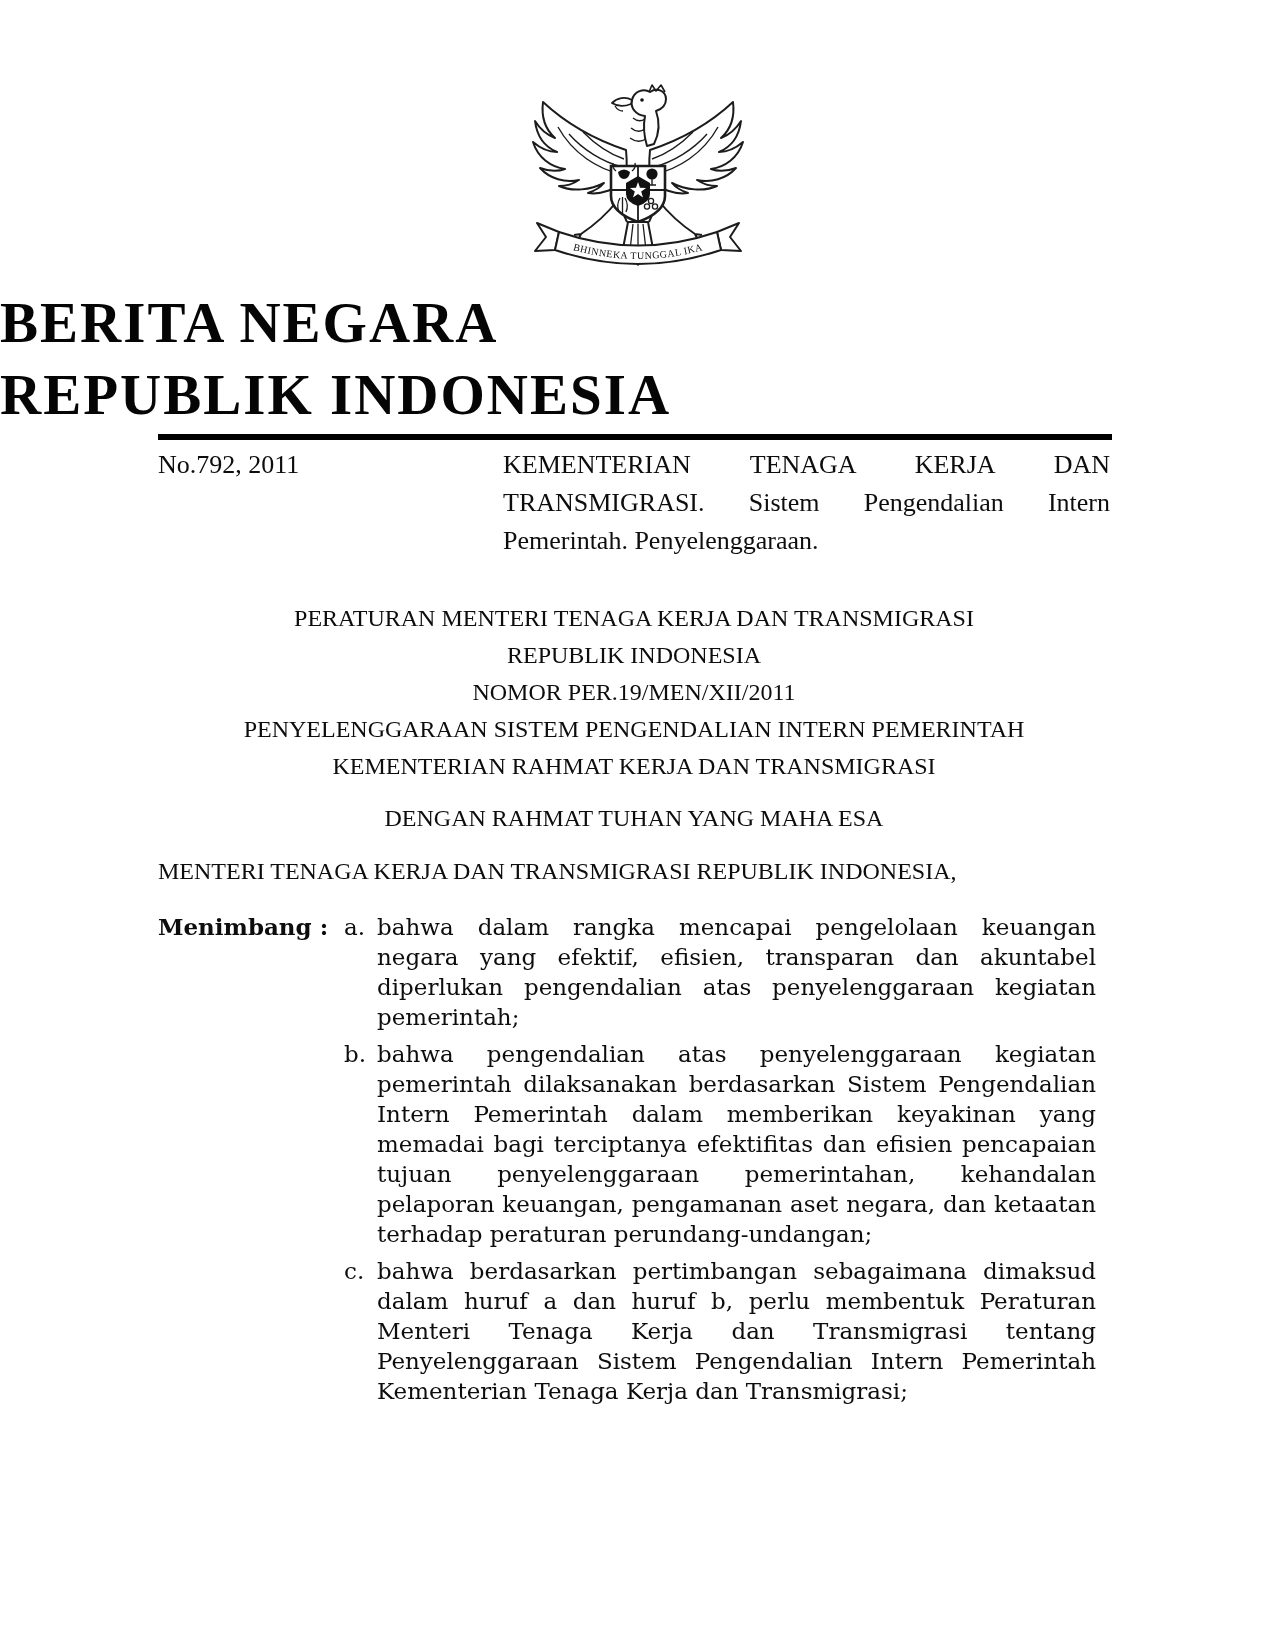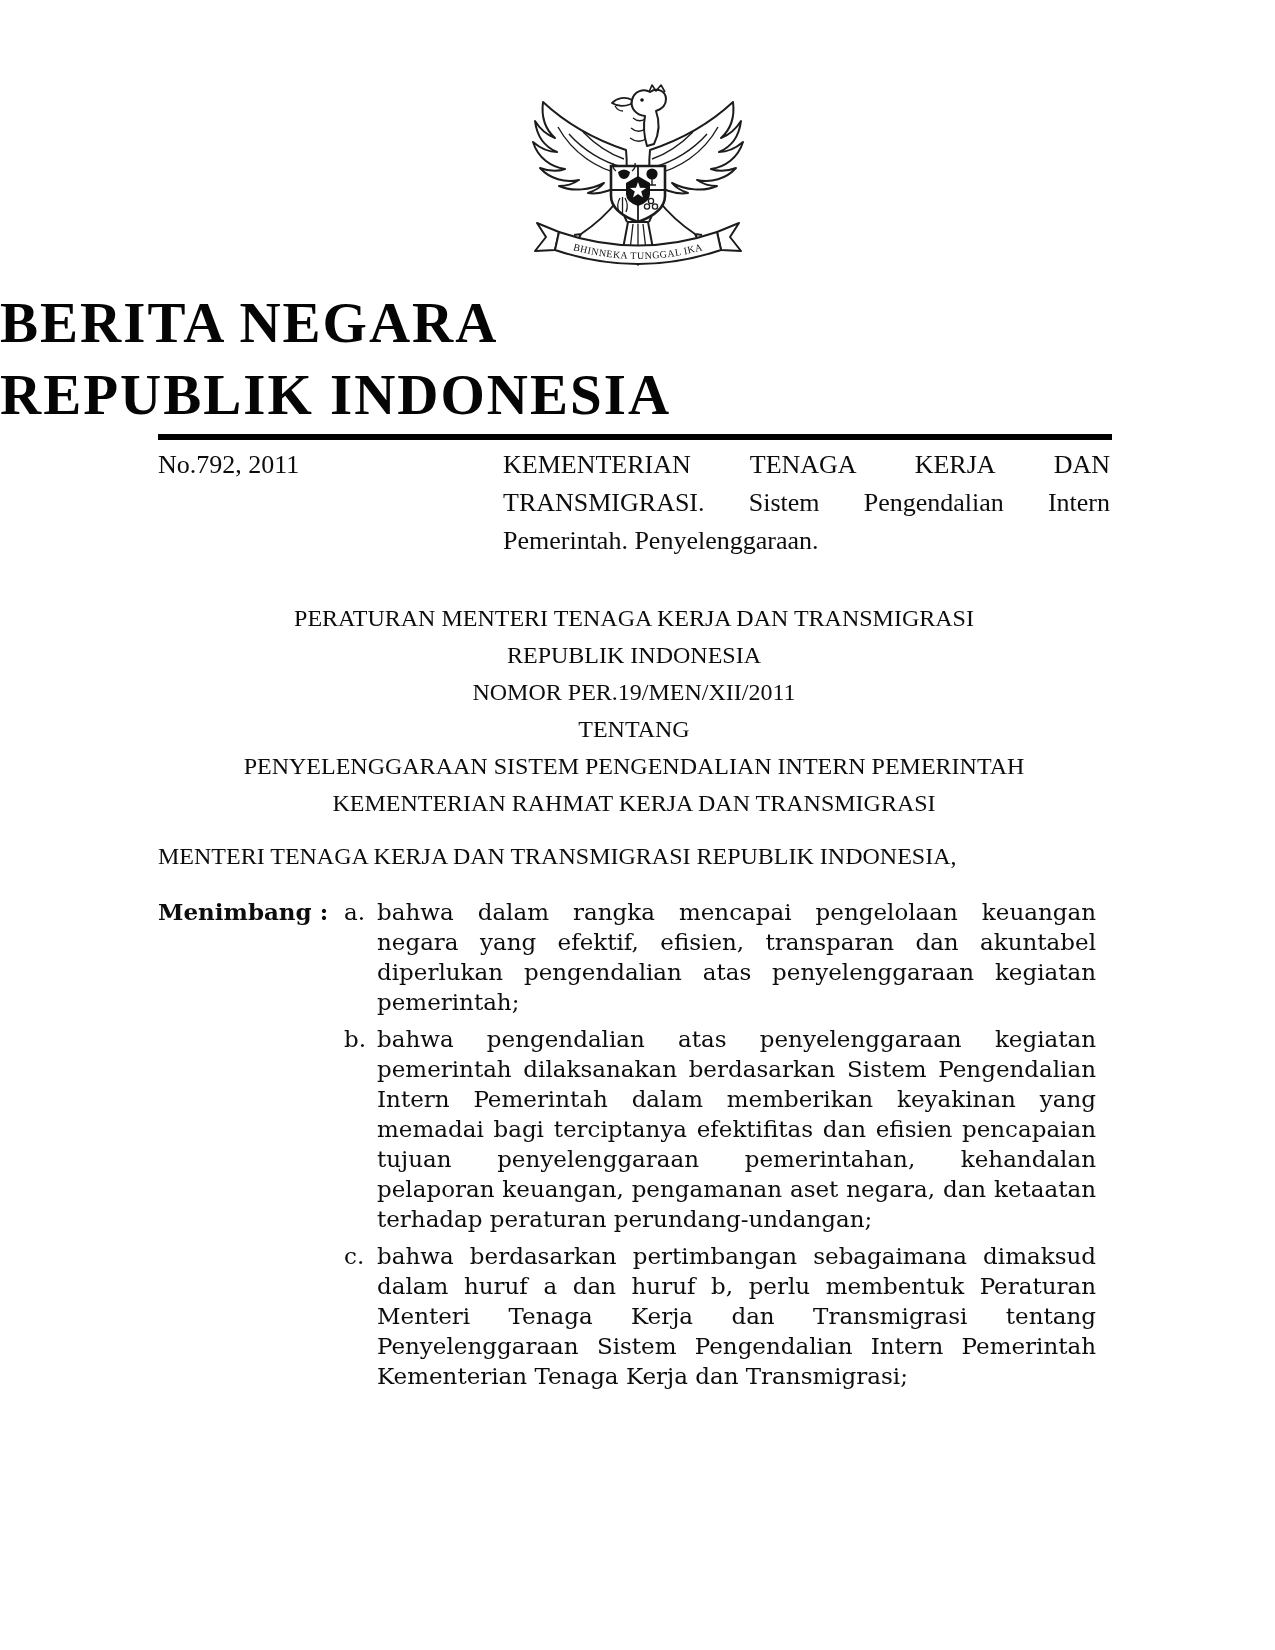--- a/index.html
+++ b/index.html
@@ -165,25 +165,25 @@
 
   <div class="gazette-row">
     <div class="gazette-number">No.792, 2011</div>
     <div class="gazette-subject">KEMENTERIAN TENAGA KERJA DAN TRANSMIGRASI. Sistem Pengendalian Intern Pemerintah. Penyelenggaraan.</div>
   </div>
 
   <div class="reg-title">
     <div>PERATURAN MENTERI TENAGA KERJA DAN TRANSMIGRASI</div>
     <div>REPUBLIK INDONESIA</div>
     <div>NOMOR PER.19/MEN/XII/2011</div>
-    <div>TENTANG</div>
     <div>PENYELENGGARAAN SISTEM PENGENDALIAN INTERN PEMERINTAH</div>
     <div>KEMENTERIAN RAHMAT KERJA DAN TRANSMIGRASI</div>
   </div>
 
+  <div class="invocation">DENGAN RAHMAT TUHAN YANG MAHA ESA</div>
   <div class="authority">MENTERI TENAGA KERJA DAN TRANSMIGRASI REPUBLIK INDONESIA,</div>
 
   <div class="considerations">
     <div class="c-label">Menimbang :</div>
     <div class="c-marker">a.</div>
     <div class="c-text">bahwa dalam rangka mencapai pengelolaan keuangan negara yang efektif, efisien, transparan dan akuntabel diperlukan pengendalian atas penyelenggaraan kegiatan pemerintah;</div>
 
     <div class="c-label"></div>
     <div class="c-marker">b.</div>
     <div class="c-text">bahwa pengendalian atas penyelenggaraan kegiatan pemerintah dilaksanakan berdasarkan Sistem Pengendalian Intern Pemerintah dalam memberikan keyakinan yang memadai bagi terciptanya efektifitas dan efisien pencapaian tujuan penyelenggaraan pemerintahan, kehandalan pelaporan keuangan, pengamanan aset negara, dan ketaatan terhadap peraturan perundang-undangan;</div>

